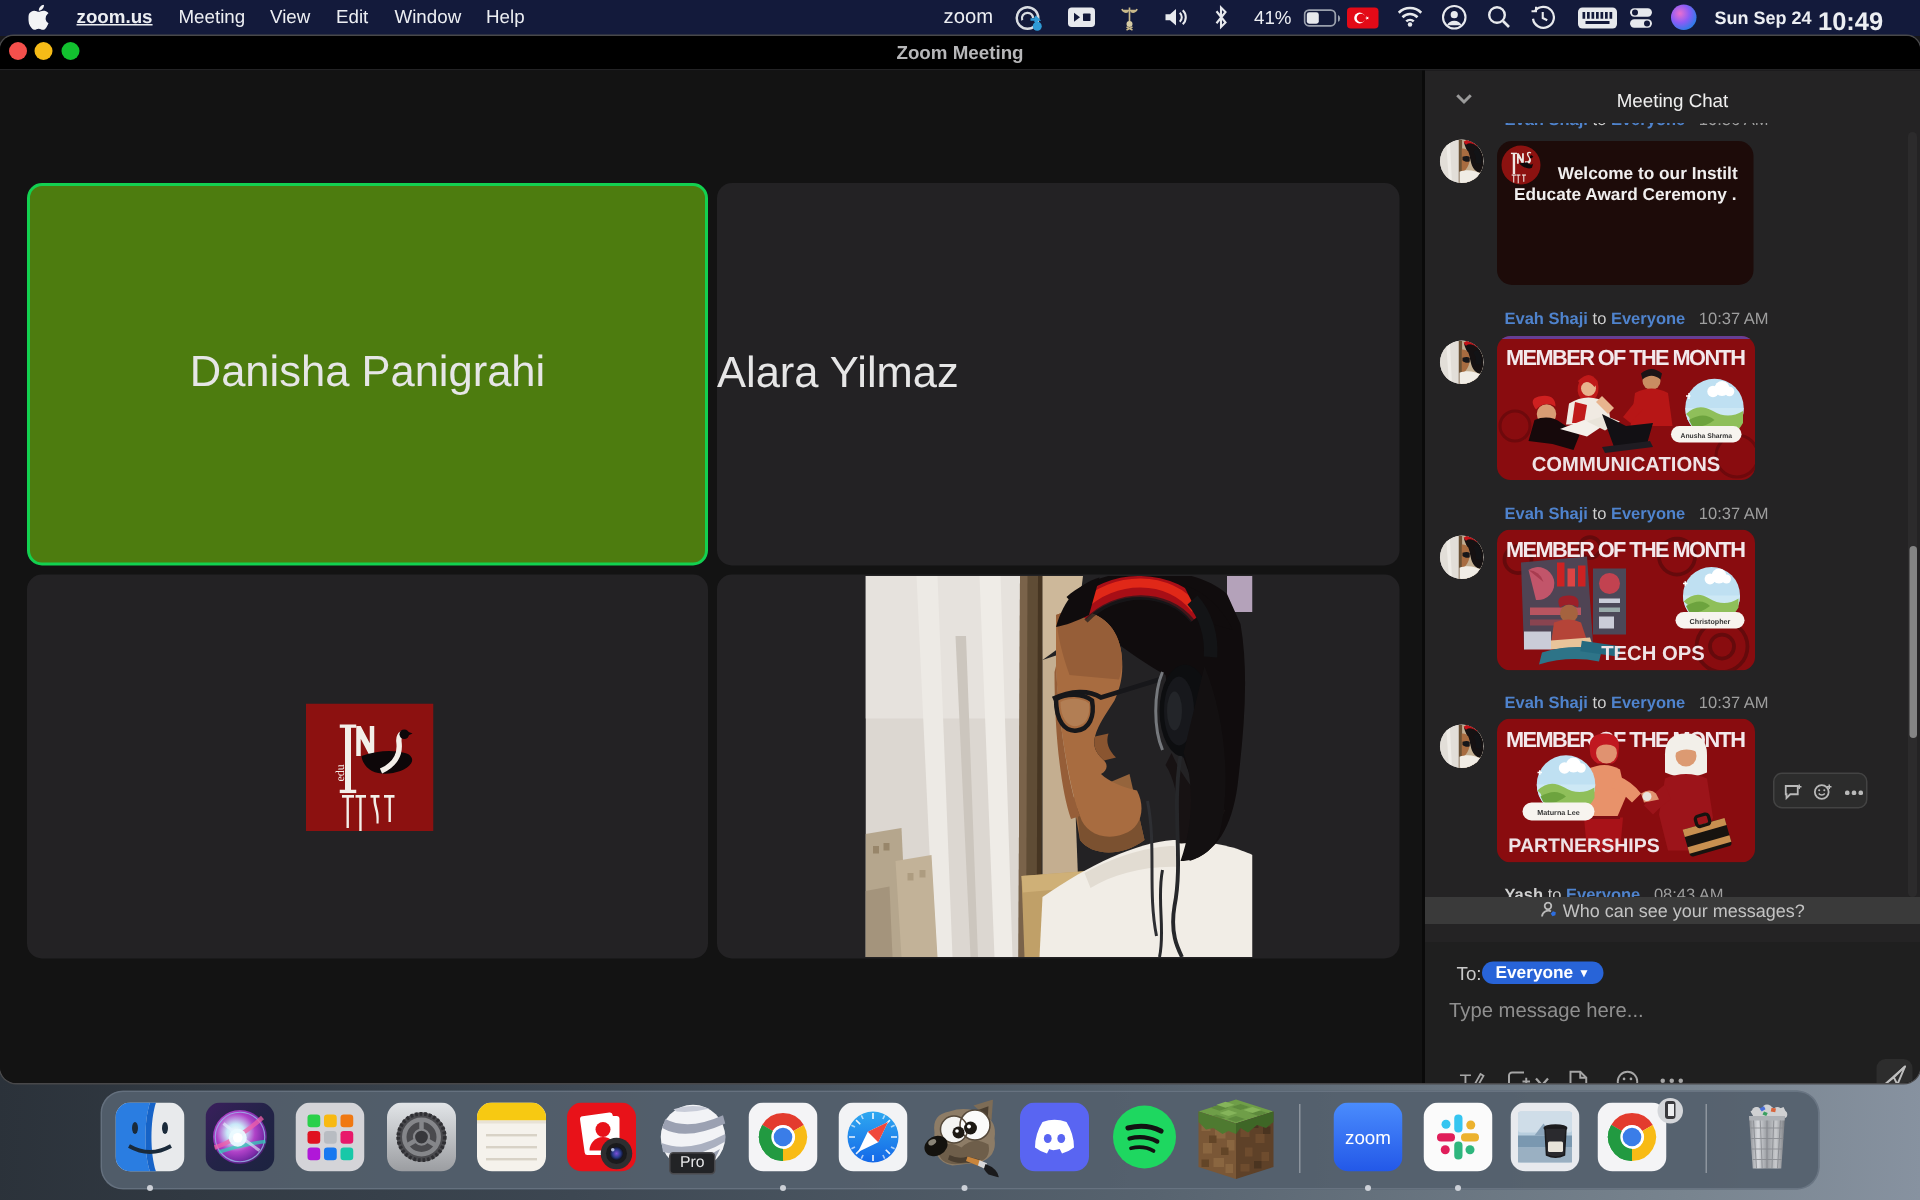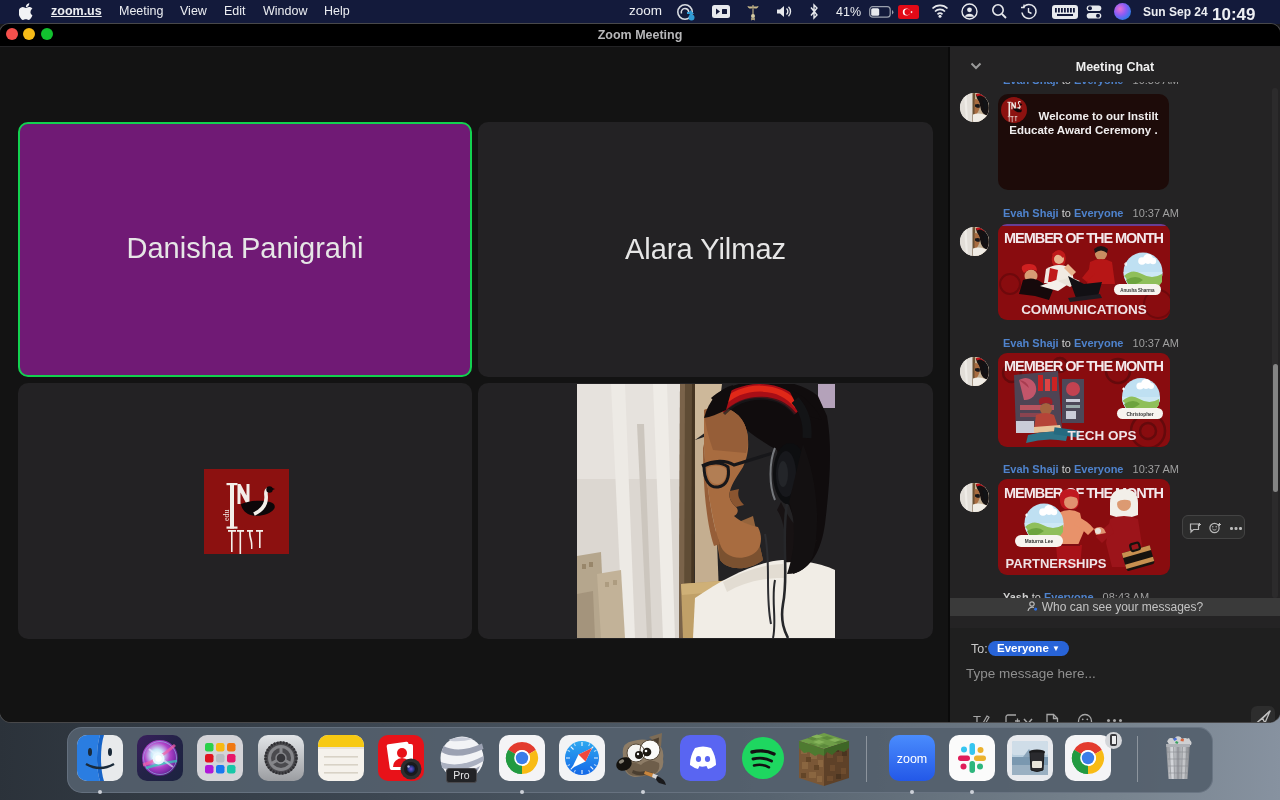--- a/index.html
+++ b/index.html
@@ -144,26 +144,26 @@
 <div class="abs" id="win" style="left:0;top:24px;width:1280px;height:698px;border-radius:9px 9px 11px 11px;overflow:hidden;background:#131313;box-shadow:0 0 0 1px #48484a;">
 <div class="abs" style="left:0;top:0;width:1280px;height:23px;background:#000000;border-bottom:1px solid #232325;">
   <div class="abs" style="left:6px;top:4px;width:12px;height:12px;border-radius:50%;background:#f4504c;"></div>
   <div class="abs" style="left:23px;top:4px;width:12px;height:12px;border-radius:50%;background:#f6bb17;"></div>
   <div class="abs" style="left:41px;top:4px;width:12px;height:12px;border-radius:50%;background:#12c12f;"></div>
   <div class="abs" style="left:0;top:4px;width:1280px;text-align:center;font-size:12.5px;font-weight:bold;color:#b7b7b9;">Zoom Meeting</div>
 </div>
 
 <div class="abs" style="left:0;top:23px;width:950px;height:675px;background:#131313;">
 
-  <div class="abs" style="left:18px;top:75px;width:454px;height:255px;background:#701a75;border-radius:10px;border:2.5px solid #13d150;">
+  <div class="abs" style="left:18px;top:75px;width:454px;height:255px;background:#4d7c0f;border-radius:10px;border:2.5px solid #13d150;">
     <div class="abs" style="left:0;top:108px;width:100%;text-align:center;font-size:29px;color:#e6e6e6;">Danisha Panigrahi</div>
   </div>
 
   <div class="abs" style="left:478px;top:75px;width:455px;height:255px;background:#232224;border-radius:10px;">
-    <div class="abs" style="left:0;top:111px;width:100%;text-align:center;font-size:29px;color:#e6e6e6;">Alara Yilmaz</div>
+    <div class="abs" style="left:0;top:111px;width:100%;font-size:29px;color:#e6e6e6;">Alara Yilmaz</div>
   </div>
 
   <div class="abs" style="left:18px;top:336px;width:454px;height:256px;background:#232224;border-radius:10px;">
     <div class="abs" style="left:186px;top:86px;width:85px;height:85px;">
       <svg width="85" height="85" viewBox="0 0 85 85">
         <rect width="85" height="85" fill="#8c1110"></rect>
         <g fill="#f3efe9">
           <rect x="26" y="14.5" width="4" height="45"></rect>
           <rect x="22.5" y="14" width="11" height="2.2"></rect>
           <rect x="22.5" y="57.5" width="11" height="2.2"></rect>
@@ -254,21 +254,21 @@
     </div>
   </div>
 </div>
 
 <div class="abs" style="left:950px;top:23px;width:330px;height:675px;background:#242324;">
 
   <div class="abs" style="left:0;top:0;width:330px;height:35px;">
     <svg class="abs" width="12" height="8" viewBox="0 0 12 8" style="left:20px;top:15px;">
           <path d="M1.5 1.5 L6 6 L10.5 1.5" stroke="#9a9a9a" stroke-width="2" fill="none"></path>
         </svg>
-    <div class="abs" style="left:0;top:13px;width:300px;text-align:center;color:#efefef;font-size:12.5px;font-weight:bold;padding-left:30px;">Meeting Chat</div>
+    <div class="abs" style="left:0;top:13px;width:300px;text-align:center;color:#efefef;font-size:12.5px;font-weight:normal;padding-left:30px;">Meeting Chat</div>
   </div>
 
   <div class="abs" style="left:0;top:35px;width:330px;height:516px;overflow:hidden;">
 
     <div class="abs" style="left:53px;top:-8px;font-size:11px;"><span style="color:#4f83cd;font-weight:bold;">Evah Shaji</span> <span style="color:#cfcfcf;">to</span> <span style="color:#4f83cd;font-weight:bold;">Everyone</span> <span style="color:#9f9f9f;margin-left:6px;">10:36 AM</span></div>
 
     <div class="abs avatar" style="left:10px;top:11px;"><svg width="29" height="29" viewBox="0 0 29 29">
       <rect width="29" height="29" fill="#e2ded8"></rect>
       <path d="M4 0 L6 29 L8 29 L6.5 0 Z" fill="#efece7"></path>
       <rect x="12.5" y="0" width="2.5" height="29" fill="#6b5134"></rect>

